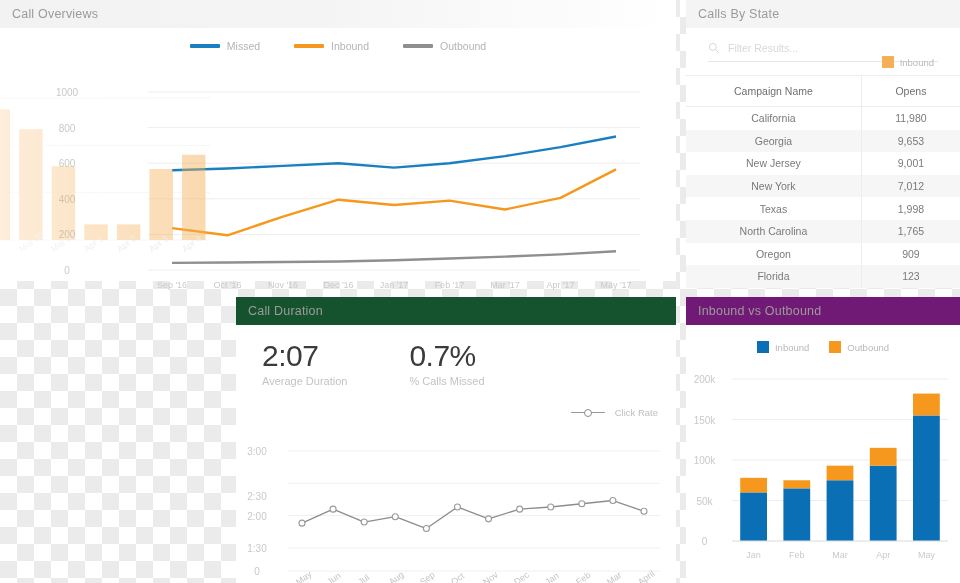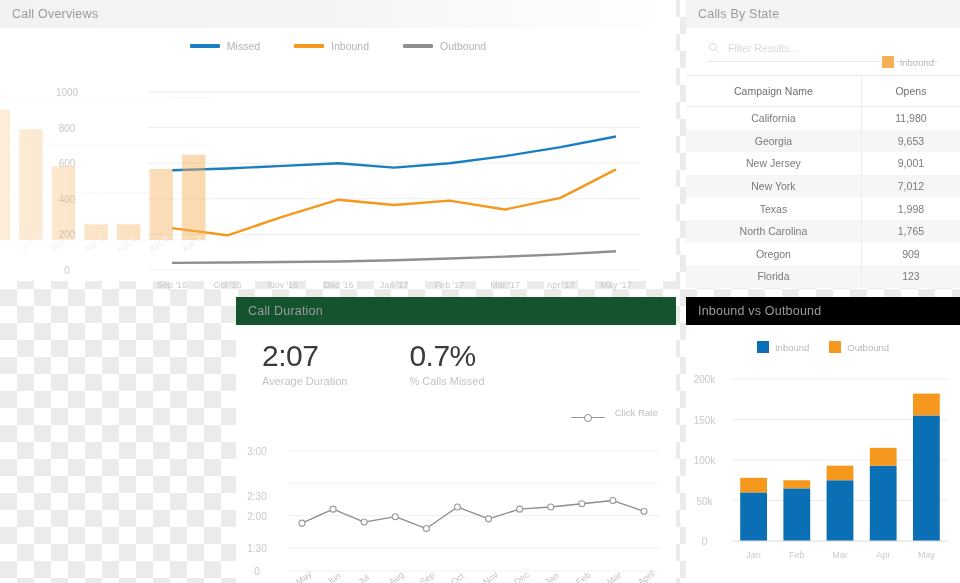--- a/index.html
+++ b/index.html
@@ -57,29 +57,29 @@
   table.states td { font-size: 10.5px; color: #7a7a7a; text-align: center; padding: 5.3px 0; }
   table.states tr.odd td { background: #f6f6f6; }
   table.states .c1 { width: 64%; border-right: 1px solid #ededed; }
 
   
   #p-duration { left: 236px; top: 297px; width: 440px; height: 286px; }
   #p-duration .panel-head { background: #14532d; border-bottom: none; }
   .kpis { display: flex; gap: 62px; padding: 14px 0 0 26px; }
   .kpi-val { font-size: 30px; color: #3b3b3b; font-weight: 400; letter-spacing: -.5px; }
   .kpi-lbl { font-size: 11px; color: #c3c3c3; margin-top: 2px; }
-  .clickrate-legend { position: absolute; right: 18px; top: 82px; display: flex; align-items: flex-end; gap: 10px; }
+  .clickrate-legend { position: absolute; right: 18px; top: 82px; display: flex; align-items: center; gap: 10px; }
   .cr-line { width: 34px; height: 1px; background: #9a9a9a; position: relative; }
   .cr-dot { position: absolute; left: 13px; top: -3.5px; width: 8px; height: 8px; border-radius: 50%; border: 1.4px solid #8d8d8d; background: #fff; }
   .cr-lbl { font-size: 9.5px; color: #bdbdbd; }
   .xlab-rot { position: absolute; font-size: 9px; color: #c4c4c4; transform-origin: left top; transform: rotate(-36deg); white-space: nowrap; }
 
   
   #p-io { left: 686px; top: 297px; width: 274px; height: 286px; }
-  #p-io .panel-head { background: #000000; border-bottom: none; }
+  #p-io .panel-head { background: #701a75; border-bottom: none; }
   .sq-legend { display: flex; gap: 20px; justify-content: center; padding-top: 16px; }
   .sq { width: 12px; height: 12px; }
   .sq-item { display: flex; align-items: center; gap: 6px; }
   .sq-lbl { font-size: 9.5px; color: #b9b9b9; }
 
   
   #p-faded { left: 0; top: 297px; width: 228px; height: 286px; background: transparent; }
   .fade-mask {
     position: absolute; inset: 0;
     -webkit-mask-image: linear-gradient(to right, rgba(0,0,0,.22) 0%, rgba(0,0,0,.55) 28%, rgba(0,0,0,.95) 70%, #000 100%);

